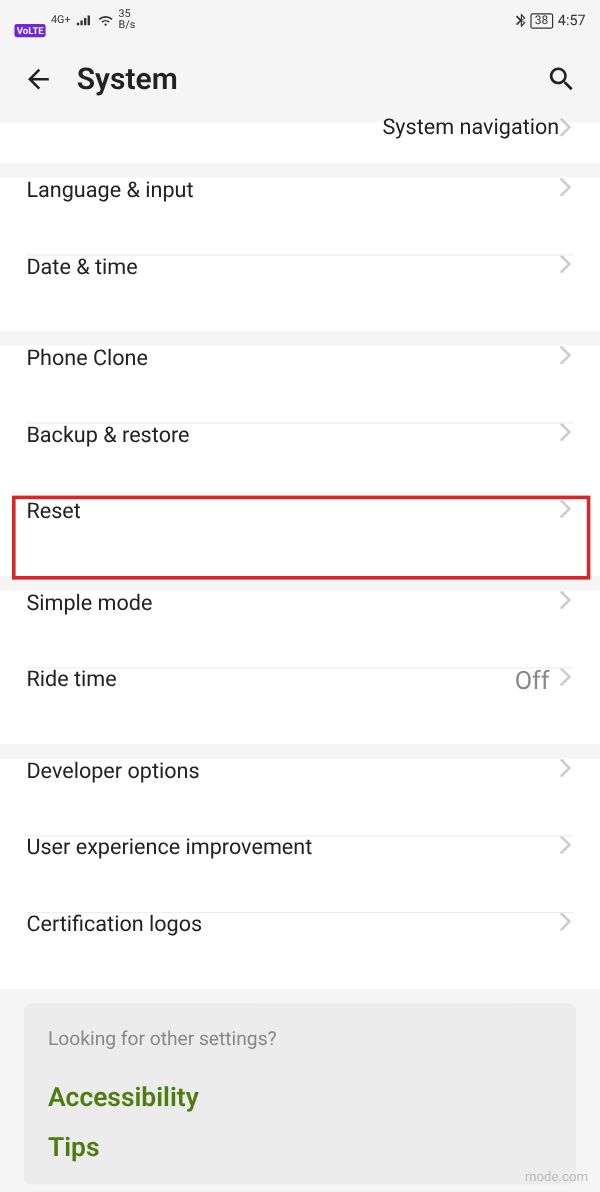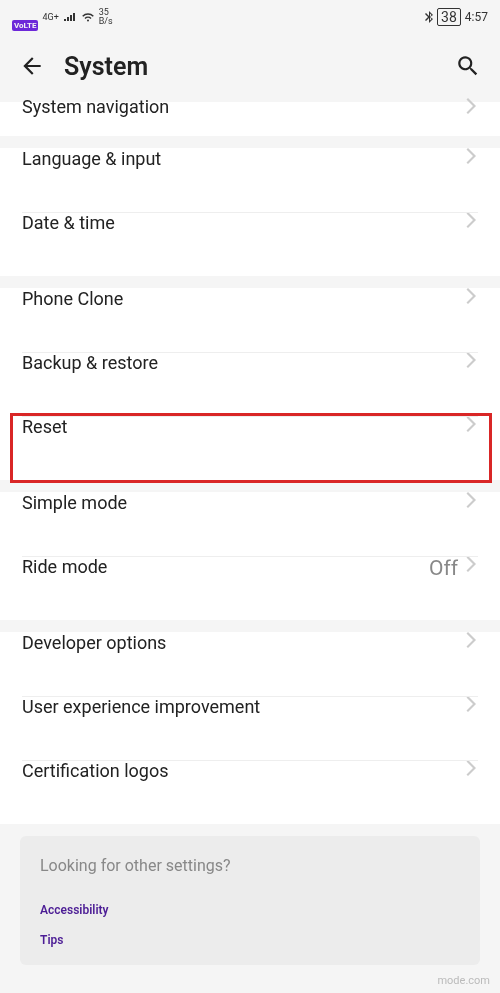--- a/index.html
+++ b/index.html
@@ -32,21 +32,21 @@
       padding: 1px 2px;
       border-radius: 2px;
       margin-top: 16px;
     }
     .signal-text { font-size: 9px; }
     .rate-text { font-size: 9px; line-height: 1; }
     .battery-box {
       border: 1px solid #333;
       border-radius: 2px;
       padding: 0 3px;
-      font-size: 14px;
+      font-size: 10px;
       position: relative;
     }
     .header {
       height: 72px;
       background: #f5f5f5;
       display: flex;
       align-items: center;
       padding: 0 18px;
       gap: 18px;
     }
@@ -86,21 +86,21 @@
     .chevron { color: #bbb; width: 12px; height: 20px; flex-shrink:0;}
     .cutoff-row {
       background: #fff;
       min-height: 34px;
       display: flex;
       align-items: flex-start;
       padding: 0 22px;
       margin-bottom: 12px;
       position: relative;
     }
-    .cutoff-row .row-label { margin-top: -6px; }
+    .cutoff-row .row-label { margin-top: -6px; text-align: right; }
     .cutoff-row .chevron { margin-top: -4px; }
     .highlighted::after {
       content: "";
       position: absolute;
       left: 10px; right: 8px;
       top: -3px; bottom: -3px;
       border: 3px solid #d92626;
       pointer-events: none;
     }
     .footer-card {
@@ -108,22 +108,22 @@
       background: #ececec;
       border-radius: 6px;
       padding: 20px 20px 10px 20px;
     }
     .footer-heading {
       color: #888;
       font-size: 16px;
       margin-bottom: 20px;
     }
     .footer-link {
-      color: #4c1d95;
-      font-size: 12px;
+      color: #4d7c0f;
+      font-size: 22px;
       font-weight: 600;
       padding: 8px 0;
     }
     .watermark {
       position: absolute;
       bottom: 6px;
       right: 10px;
       font-size: 11px;
       color: #bbb;
     }
@@ -236,21 +236,21 @@
   <div class="group">
     <div class="row">
       <span class="row-label">Simple mode</span>
       <span class="chevron">
           <svg width="10" height="16" viewBox="0 0 10 16">
             <path d="M2 0l8 8-8 8-1.5-1.5L7 8 .5 1.5z" fill="#ccc"></path>
           </svg>
         </span>
     </div>
     <div class="row">
-      <span class="row-label">Ride mode</span>
+      <span class="row-label">Ride time</span>
       <span class="row-value">Off</span>
       <span class="chevron">
           <svg width="10" height="16" viewBox="0 0 10 16">
             <path d="M2 0l8 8-8 8-1.5-1.5L7 8 .5 1.5z" fill="#ccc"></path>
           </svg>
         </span>
     </div>
   </div>
 
   <div class="group">

